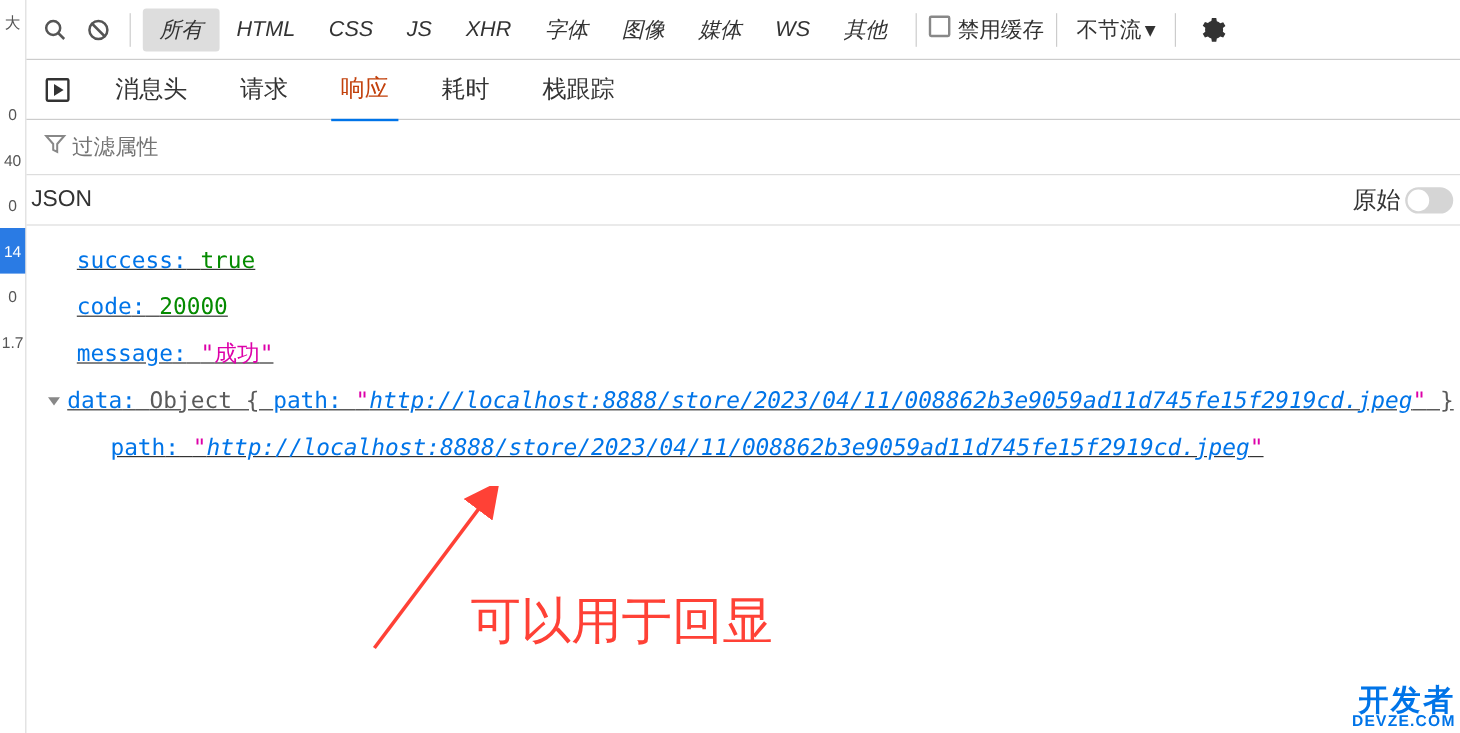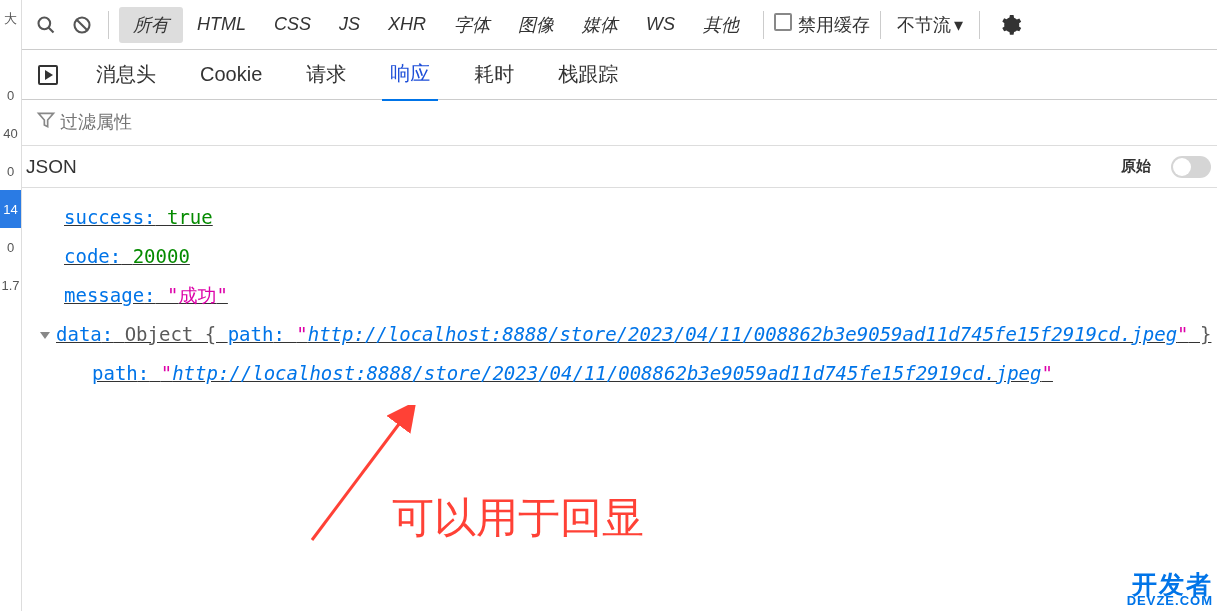--- a/index.html
+++ b/index.html
@@ -117,21 +117,21 @@
     .sub-icon {
       width: 24px; height: 24px;
     }
     .sub-item {
       font-size: 20px;
       color: #333;
       padding: 12px 8px;
       cursor: pointer;
     }
     .sub-item.active {
-      color: #1d4ed8;
+      color: #c2410c;
       border-bottom: 2px solid #0074e8;
       font-family: Liberation Serif, serif;
     }
     
     .filterrow {
       height: 46px;
       display: flex;
       align-items: center;
       padding: 0 14px;
       border-bottom: 1px solid #ddd;
@@ -146,23 +146,22 @@
       align-items: center;
       padding: 0 6px 0 4px;
       border-bottom: 1px solid #ddd;
       font-size: 19px;
       justify-content: flex-end;
     }
     .jsonhead .left { flex: 1; }
     .jsonhead .raw {
       display: flex;
       align-items: center;
-      gap: 20px;
-      font-size: 15px;
-      font-weight: bold;
+      gap: 4px;
+      font-size: 20px;
     }
     .toggle {
       width: 40px; height: 22px;
       border-radius: 11px;
       background: #d5d5d5;
       position: relative;
     }
     .toggle::after {
       content: "";
       position: absolute;
@@ -288,21 +287,20 @@
   </div>
 
   <div class="subbar">
     <span class="sub-icon">
       <svg width="24" height="24" viewBox="0 0 24 24" fill="none" stroke="#333" stroke-width="2">
           <rect x="3" y="3" width="18" height="18" rx="1"></rect>
           <polygon points="9,7 17,12 9,17" fill="#333" stroke="none"></polygon>
         </svg>
     </span>
     <span class="sub-item">消息头</span>
-    <span class="sub-item">Cookie</span>
     <span class="sub-item">请求</span>
     <span class="sub-item active">响应</span>
     <span class="sub-item">耗时</span>
     <span class="sub-item">栈跟踪</span>
   </div>
 
   <div class="filterrow">
     <span>
       <svg width="20" height="20" viewBox="0 0 24 24" fill="none" stroke="#888" stroke-width="2">
           <polygon points="3,4 21,4 14,12 14,20 10,18 10,12"></polygon>

